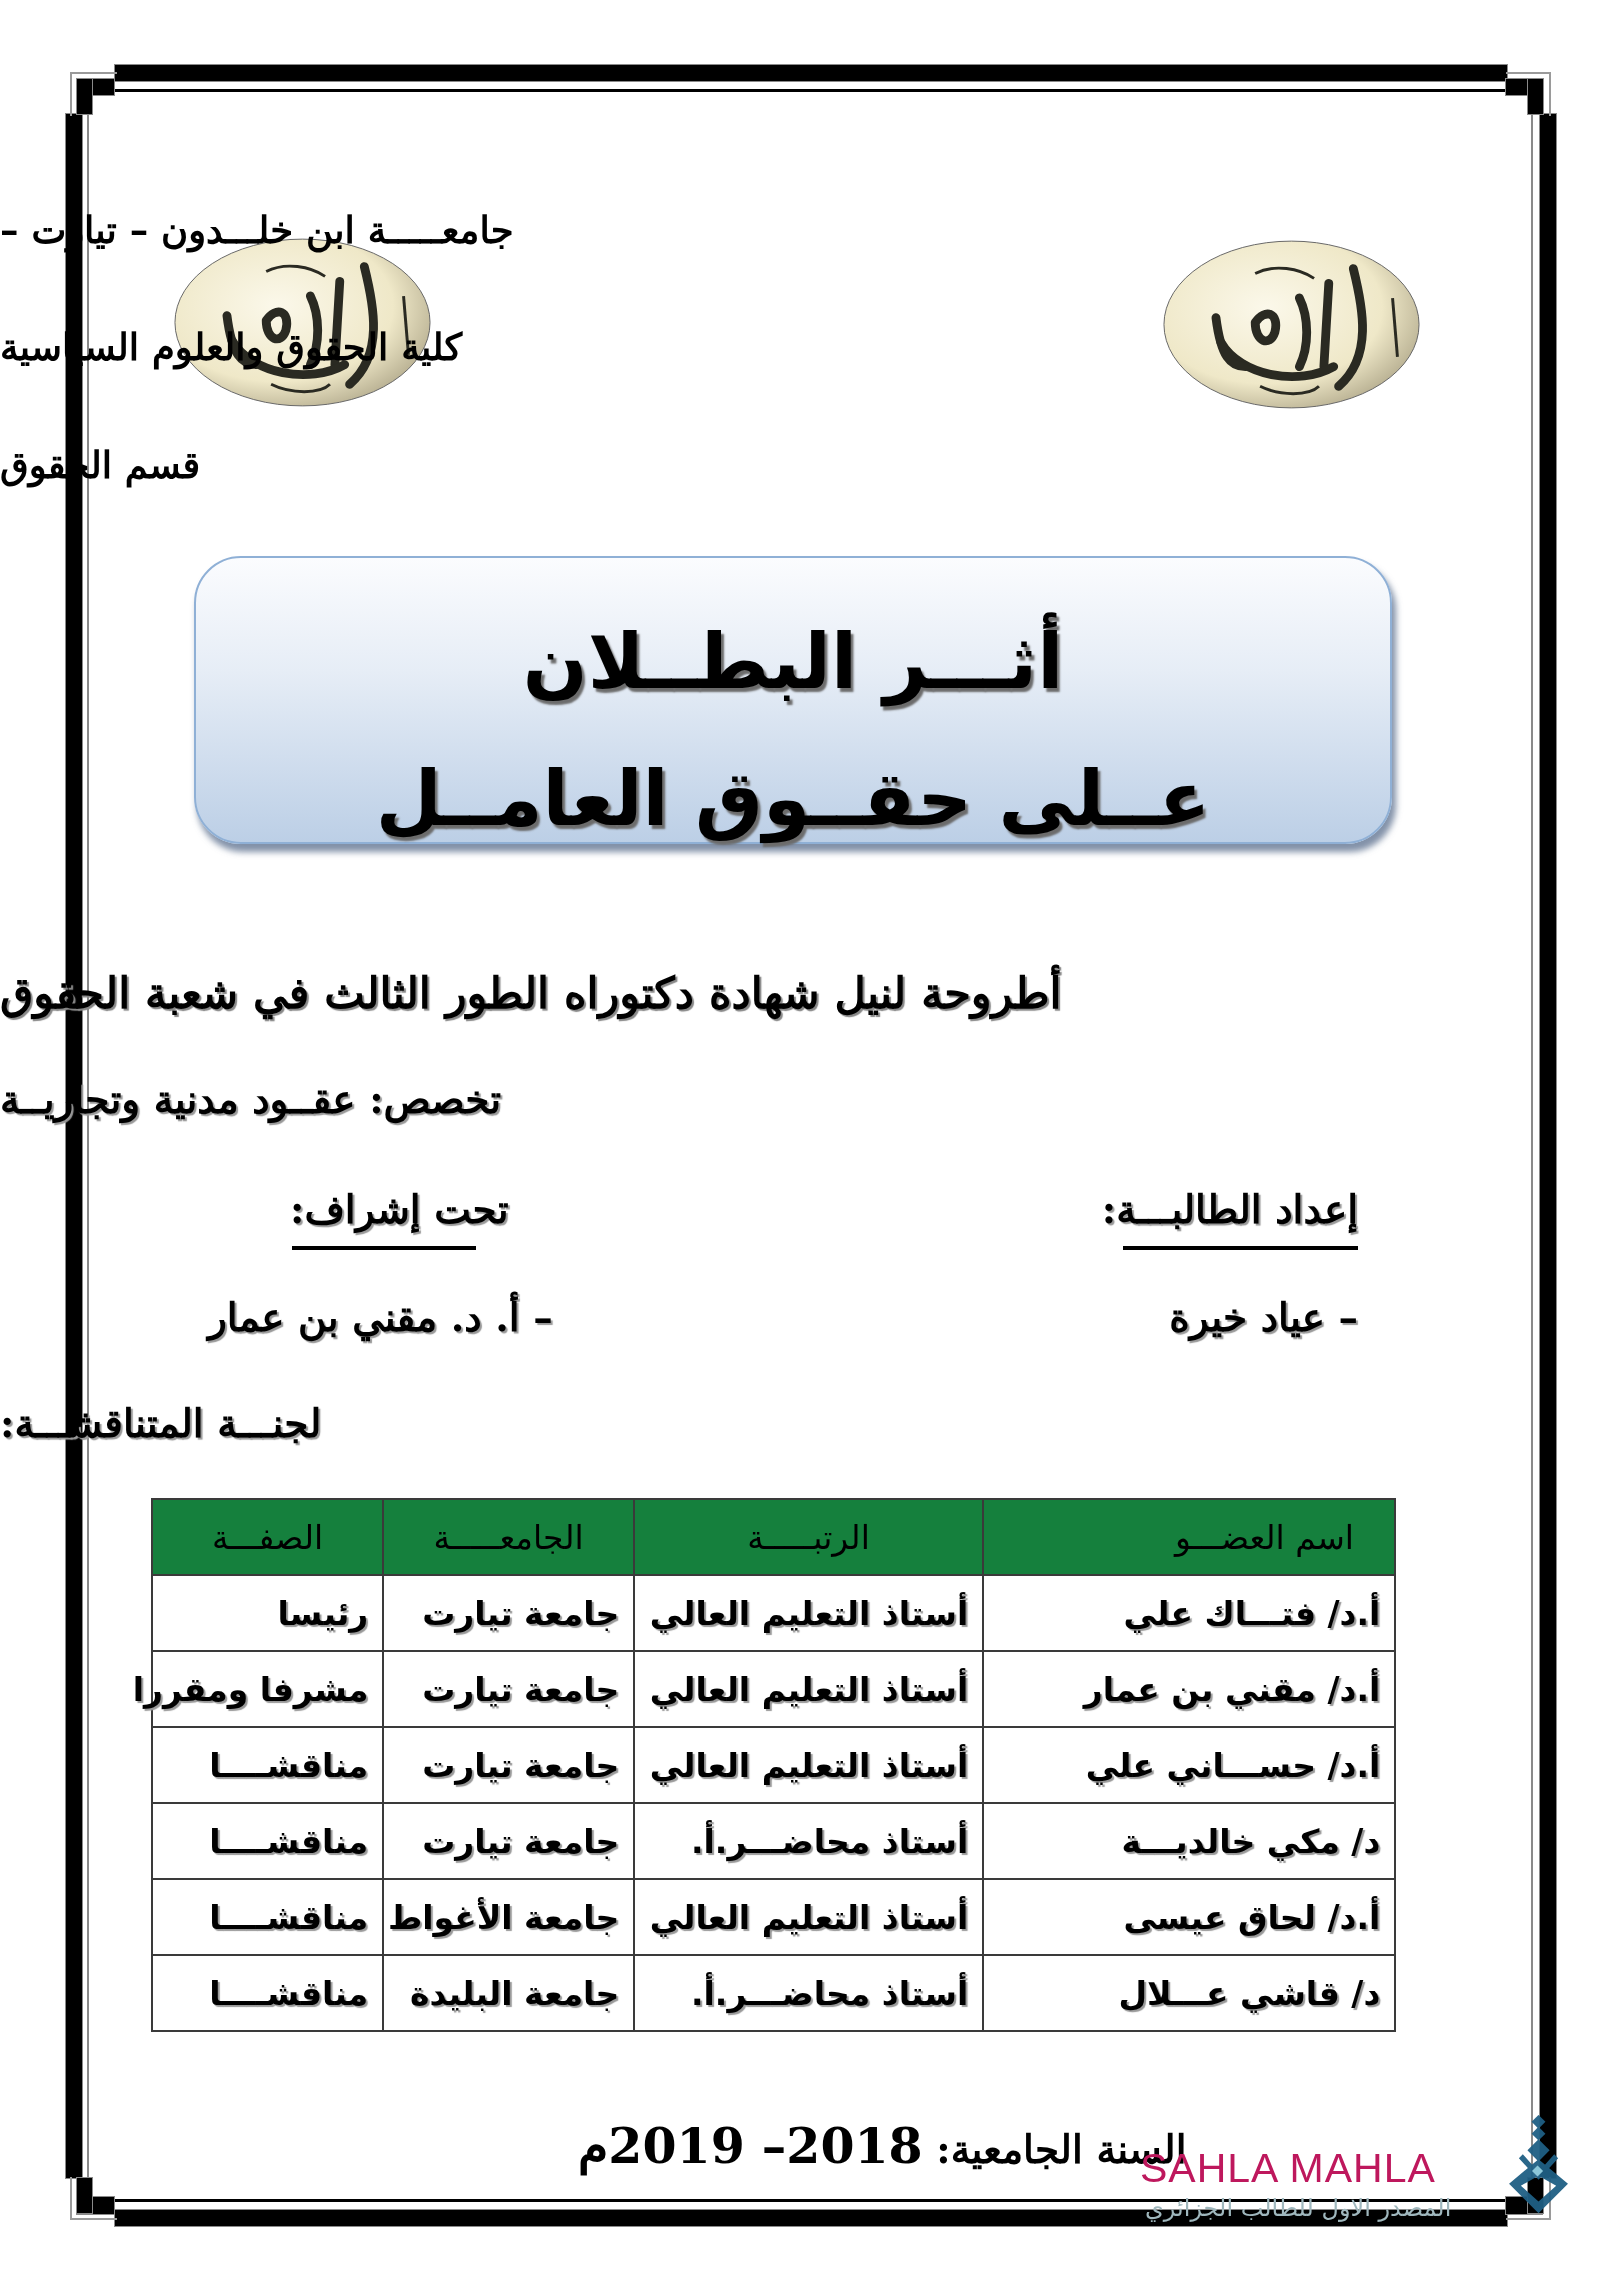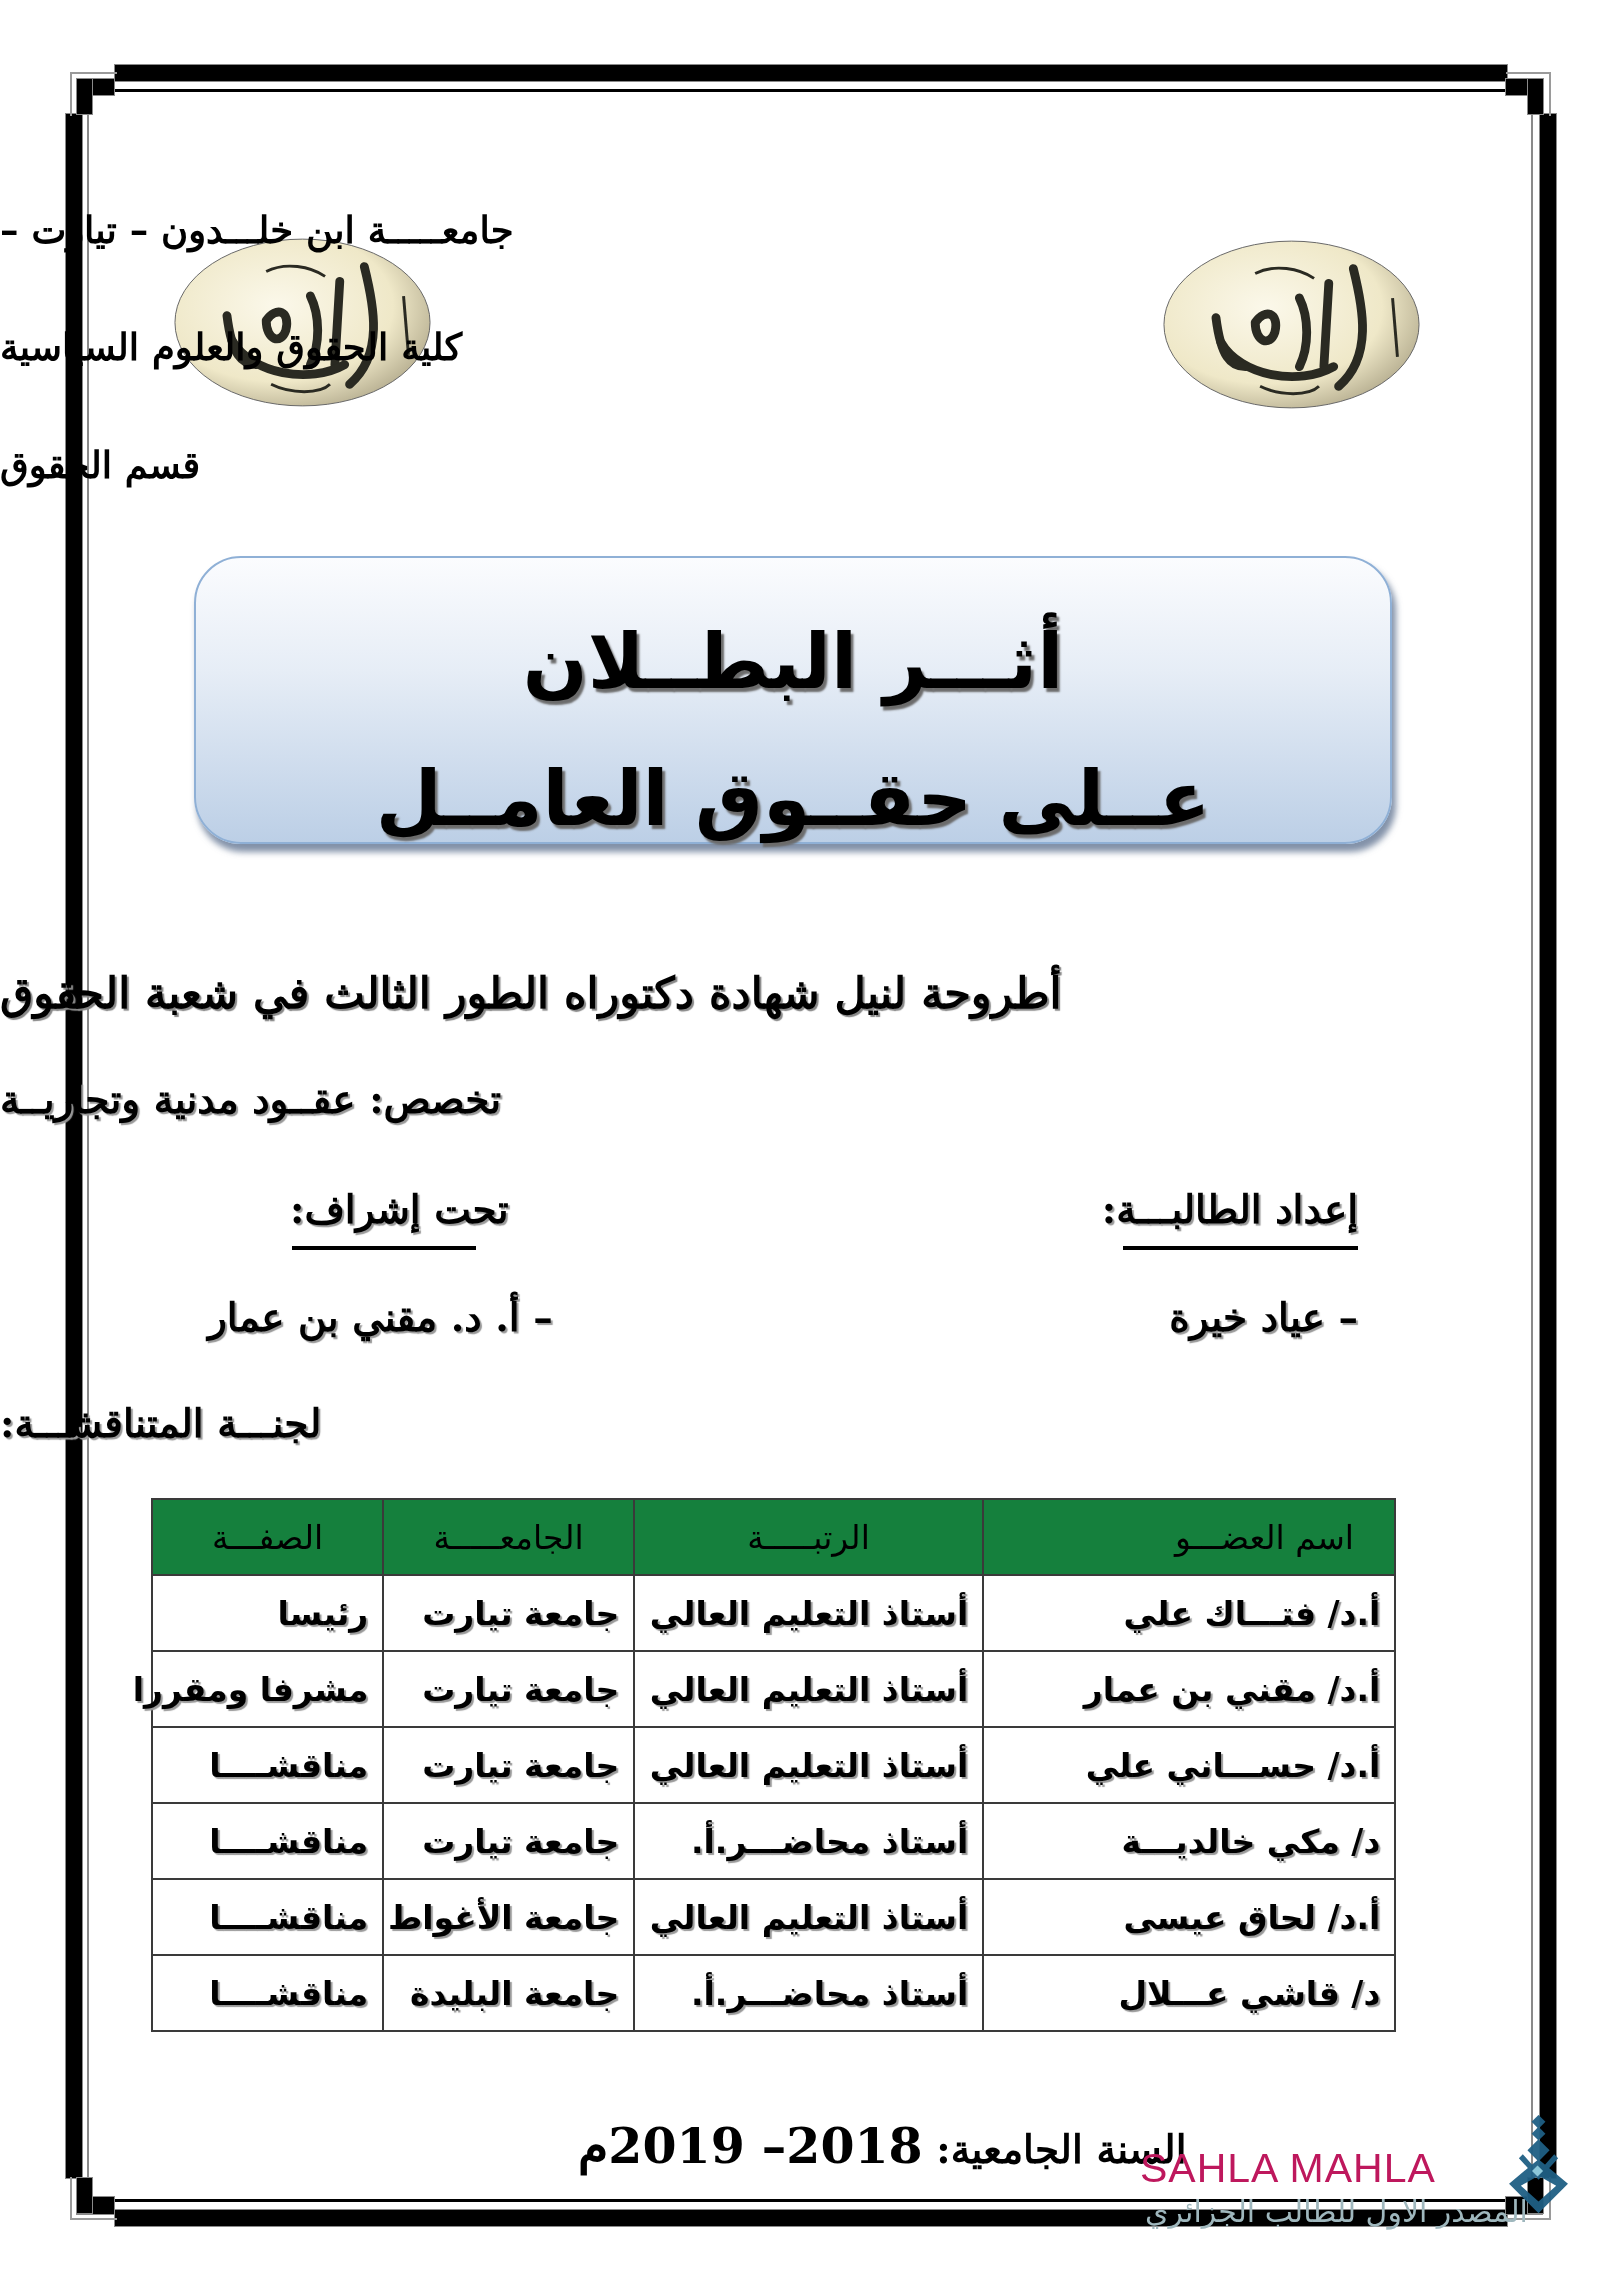--- a/index.html
+++ b/index.html
@@ -33,21 +33,21 @@
   table.committee th, table.committee td { border:2px solid #3a3a3a; height:74px; padding:0 13.7px;
                     white-space:nowrap; }
   table.committee th { background:#15803d; font-weight:normal; font-size:33px; text-align:center; height:74px; }
   table.committee td { font-size:33px; font-weight:bold; text-align:right; text-shadow:2px 2px 1px #999;
                        font-family:"DejaVu Sans", "Liberation Sans", sans-serif; }
   table.committee th:first-child { text-align:right; padding-right:40px; }
   .year { font-size:39px; font-weight:bold; }
   .year .num { font-size:49px; }
   .wm-title { position:absolute; left:1140px; top:2145px; font-family:"Liberation Sans", sans-serif;
               font-size:41px; color:#be185d; letter-spacing:1px; white-space:nowrap; }
-  .wm-sub { position:absolute; left:1145px; top:2194px; font-size:30px; color:#9fb7bd; direction:rtl;
+  .wm-sub { position:absolute; left:1145px; top:2194px; font-size:24px; color:#9fb7bd; direction:rtl;
             white-space:nowrap; font-family:"DejaVu Sans", sans-serif; }
 </style>
 </head>
 <body>
 
 <div>
 
   <div class="bar" style="left:115px;top:65px;width:1392px;height:15.7px;"></div>
   <div class="thin" style="left:115px;top:89px;width:1392px;height:2.9px;"></div>
 

